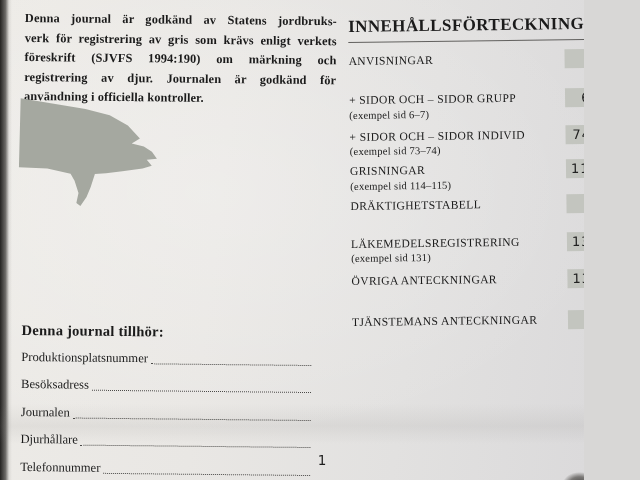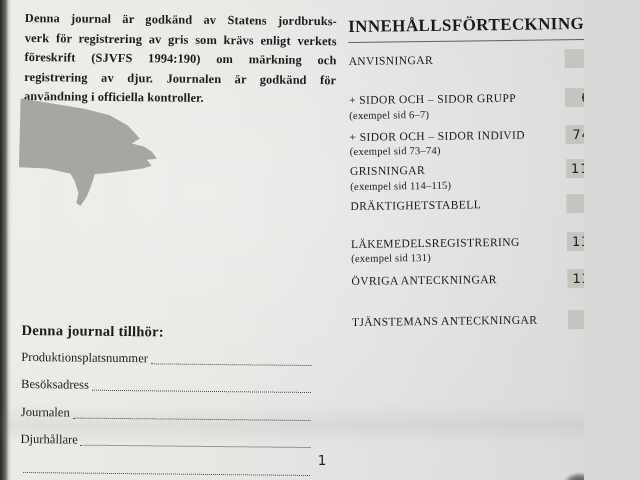--- a/index.html
+++ b/index.html
@@ -133,20 +133,21 @@
           <span class="flabel">Journalen</span>
           <span class="leader"></span>
         </div>
 
         <div class="field">
           <span class="flabel">Djurhållare</span>
           <span class="leader"></span>
         </div>
 
         <div class="field">
+          <span class="flabel">Telefonnummer</span>
           <span class="leader"></span>
         </div>
 
       </div>
   </div>
 
   <svg class="pig" viewBox="0 0 144 114" preserveAspectRatio="none">
     <polygon fill="#a5a8a0" points="6,2 70,12 94,18 112,28 124,41 116,46 128,49 136,54 141,61 131,62 136,68 127,71
               107,74 91,76 80,77 76,90 72,100 66,109 62,106 64,96 60,84 56,77 33,72 5,71"></polygon>
   </svg>

